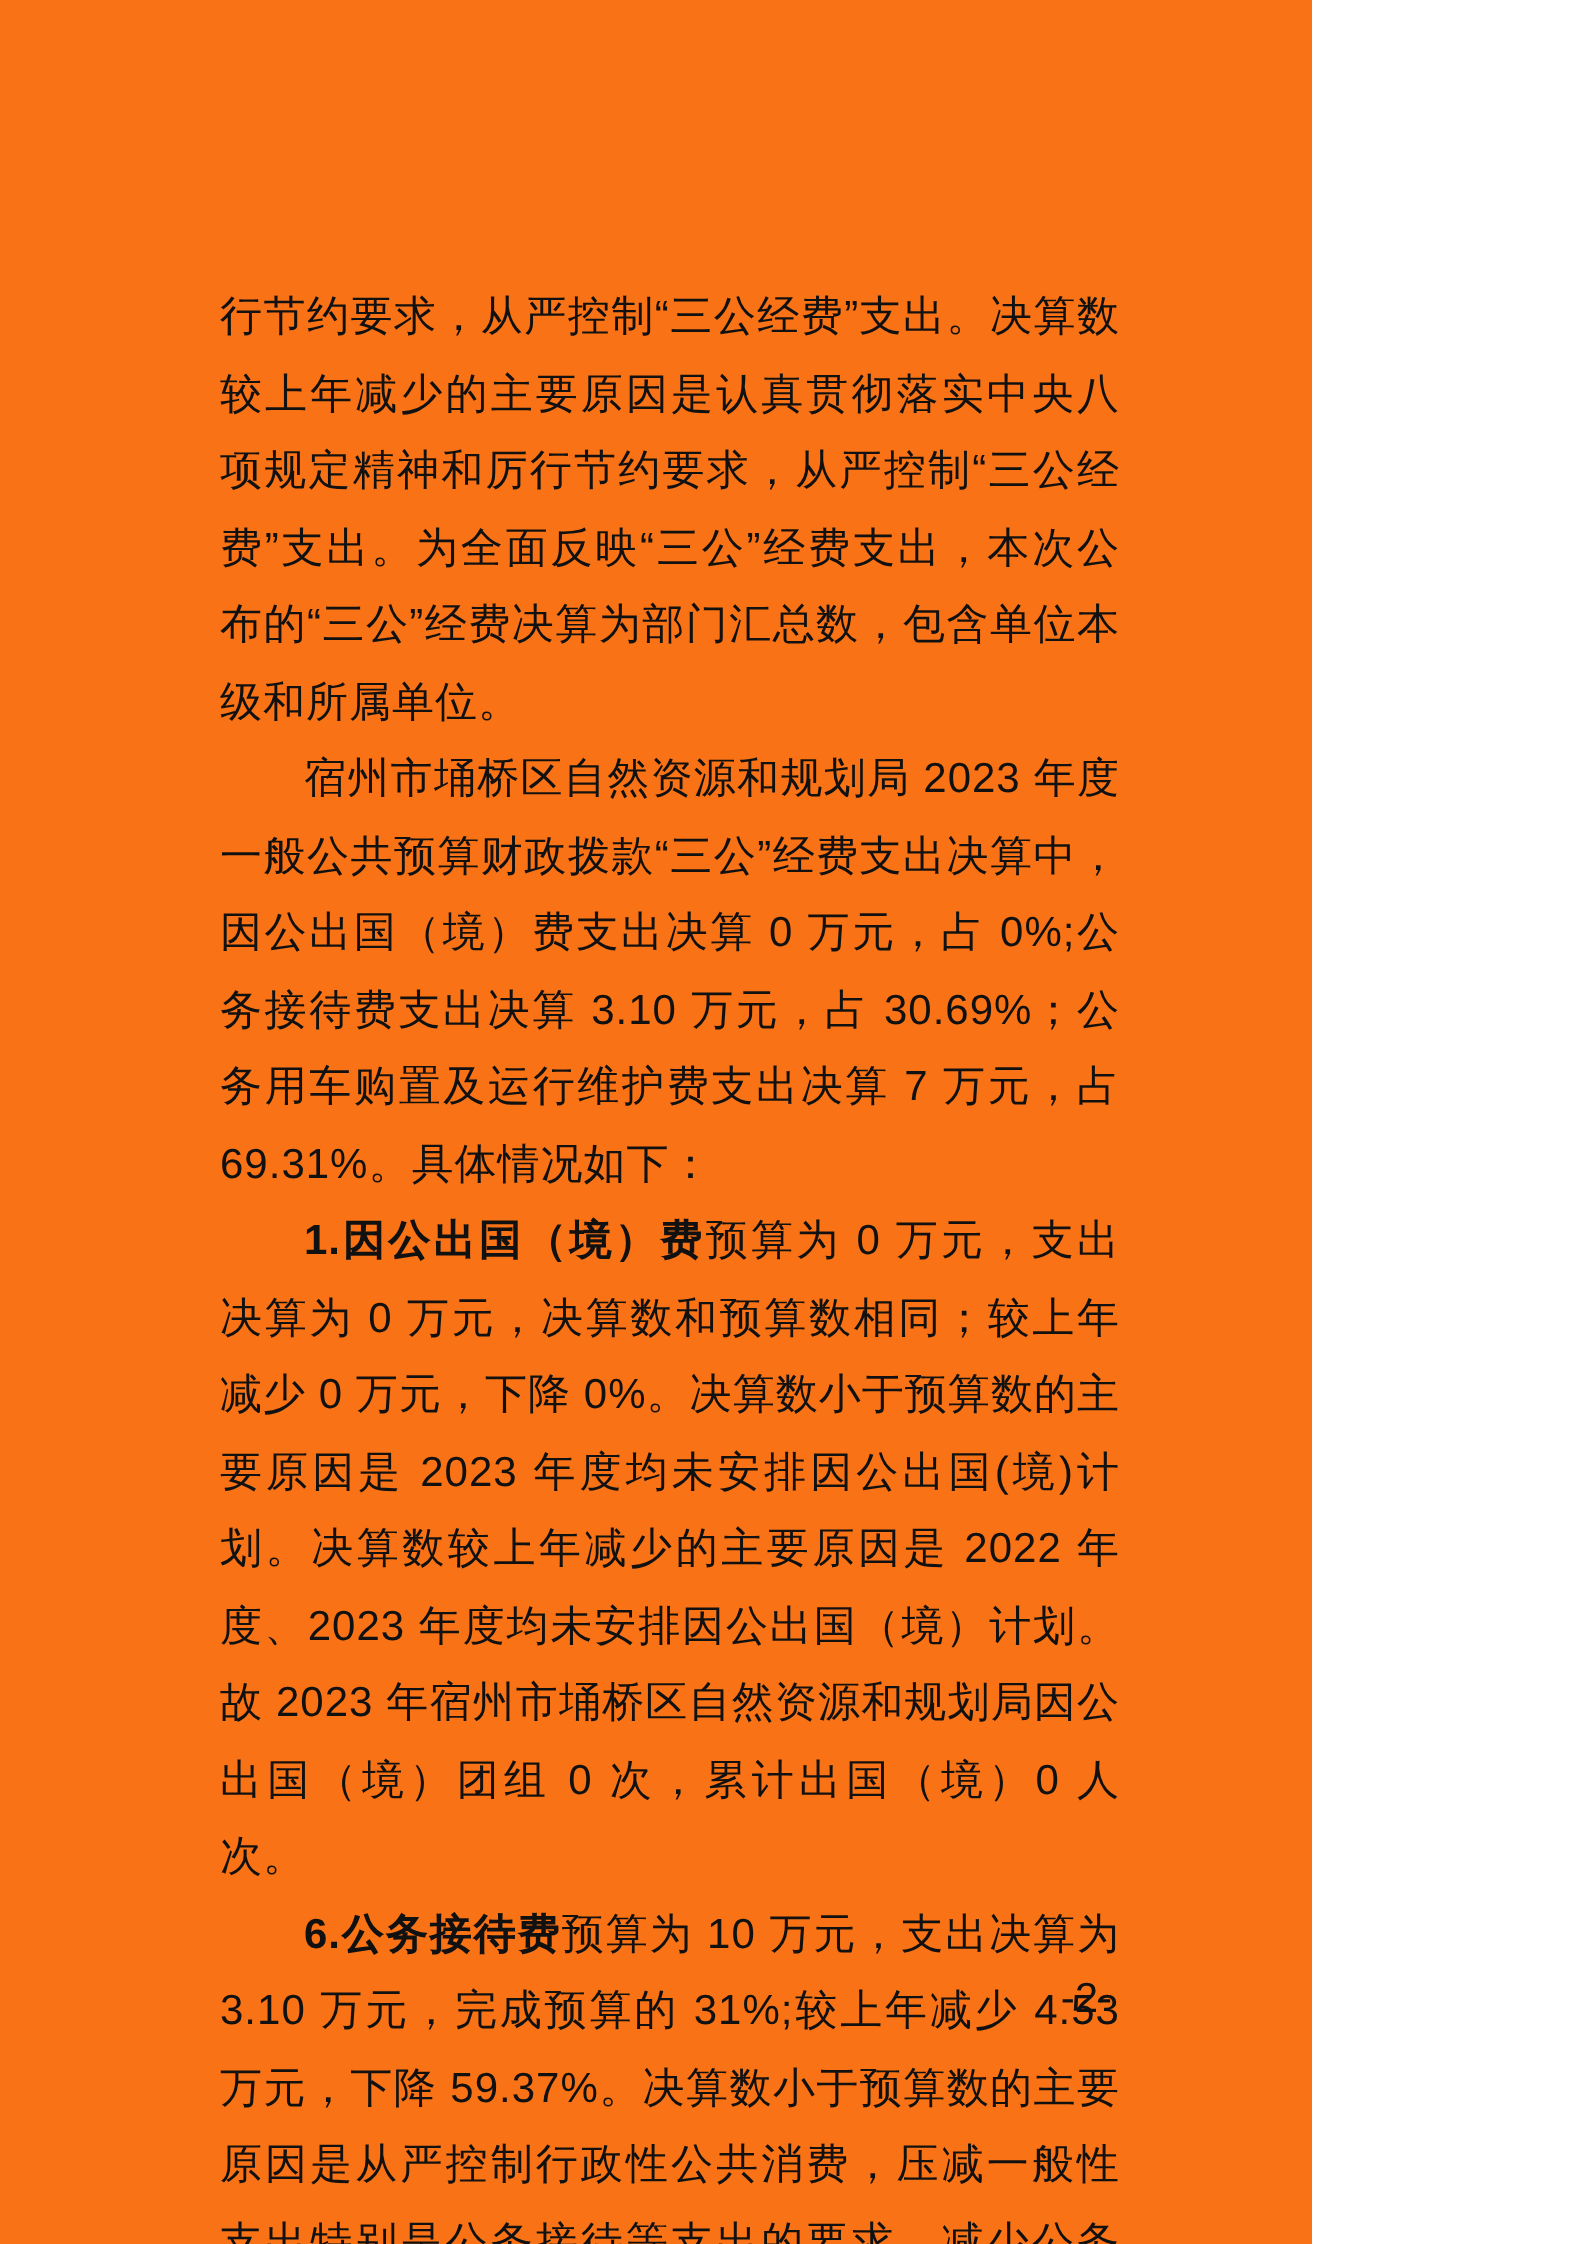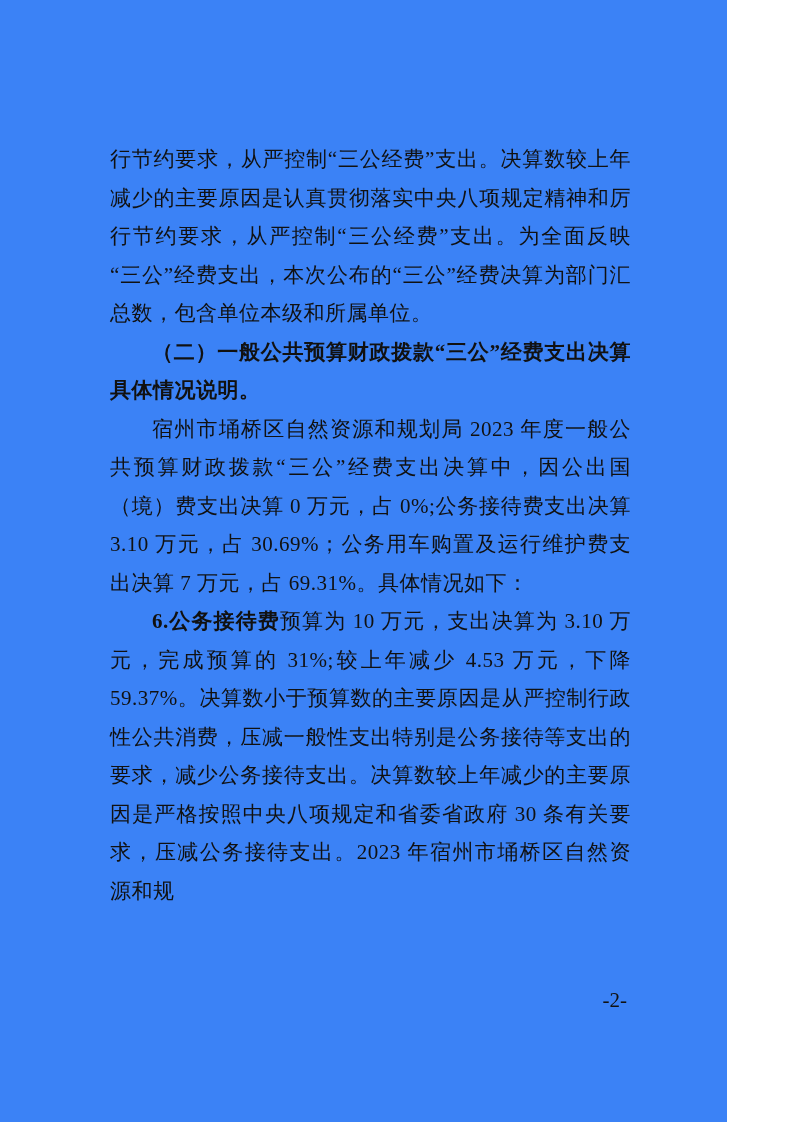--- a/index.html
+++ b/index.html
@@ -2,25 +2,25 @@
 <html lang="zh"><head>
 <meta charset="utf-8">
 <style>
   html, body {
     margin: 0;
     padding: 0;
     background: #ffffff;
   }
   .page {
     position: relative;
-    width: 727px;
+    width: 656px;
     height: 1122px;
-    background: #3b82f6;
+    background: #f97316;
     overflow: hidden;
-    font-family: Liberation Serif, serif;
+    font-family: Liberation Sans, sans-serif;
     color: #111111;
   }
   .doc-body {
     position: absolute;
     left: 110px;
     right: 96px;
     top: 140px;
     text-align: justify;
     font-size: 21px;
     line-height: 38.5px;
@@ -47,18 +47,18 @@
     line-height: 24px;
     color: #111111;
   }
 </style>
 </head>
 <body>
 
 <div class="page">
   <div class="doc-body" id="doc-body">
       <p class="para"><span class="run">行节约要求，从严控制“三公经费”支出。决算数较上年减少的主要原因是认真贯彻落实中央八项规定精神和厉行节约要求，从严控制“三公经费”支出。为全面反映“三公”经费支出，本次公布的“三公”经费决算为部门汇总数，包含单位本级和所属单位。</span></p>
-      <p class="para indent"><span class="run bold">（二）一般公共预算财政拨款“三公”经费支出决算具体情况说明。</span></p>
       <p class="para indent"><span class="run">宿州市埇桥区自然资源和规划局 2023 年度一般公共预算财政拨款“三公”经费支出决算中，因公出国（境）费支出决算 0 万元，占 0%;公务接待费支出决算 3.10 万元，占 30.69%；公务用车购置及运行维护费支出决算 7 万元，占 69.31%。具体情况如下：</span></p>
+      <p class="para indent"><span class="run bold">1.因公出国（境）费</span><span class="run">预算为 0 万元，支出决算为 0 万元，决算数和预算数相同；较上年减少 0 万元，下降 0%。决算数小于预算数的主要原因是 2023 年度均未安排因公出国(境)计划。决算数较上年减少的主要原因是 2022 年度、2023 年度均未安排因公出国（境）计划。故 2023 年宿州市埇桥区自然资源和规划局因公出国（境）团组 0 次，累计出国（境）0 人次。</span></p>
       <p class="para indent"><span class="run bold">6.公务接待费</span><span class="run">预算为 10 万元，支出决算为 3.10 万元，完成预算的 31%;较上年减少 4.53 万元，下降 59.37%。决算数小于预算数的主要原因是从严控制行政性公共消费，压减一般性支出特别是公务接待等支出的要求，减少公务接待支出。决算数较上年减少的主要原因是严格按照中央八项规定和省委省政府 30 条有关要求，压减公务接待支出。2023 年宿州市埇桥区自然资源和规</span></p>
     </div>
   <div class="page-number">-2-</div>
 </div>
 
 </body></html>

